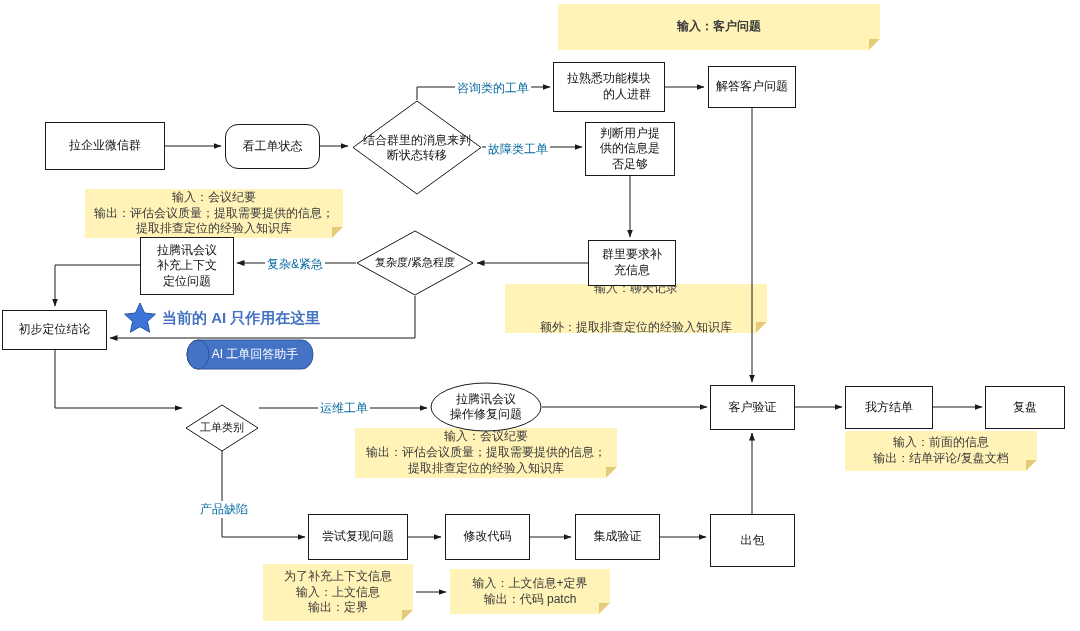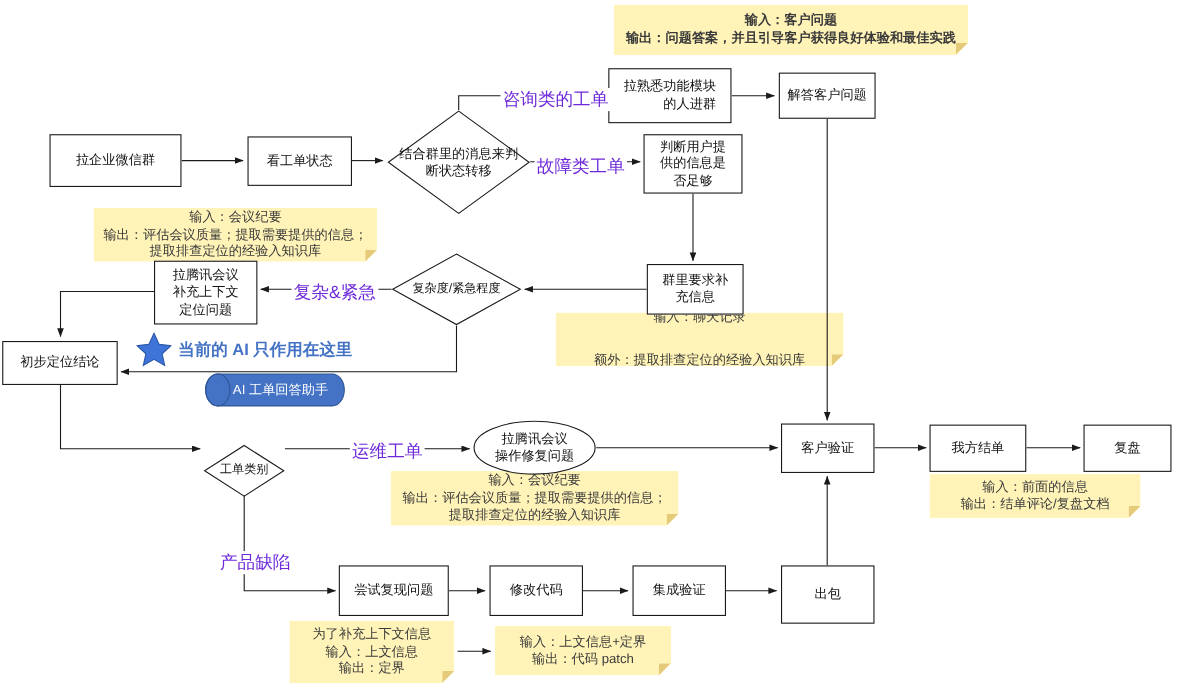--- a/index.html
+++ b/index.html
@@ -32,41 +32,40 @@
     font-size: 12px; color: #3a3a3a; text-align: center; line-height: 1.32;
     padding: 2px 6px;
     clip-path: polygon(0 0, 100% 0, 100% calc(100% - 11px), calc(100% - 11px) 100%, 0 100%);
   }
   .note .fold {
     position: absolute; right: 0; bottom: 0; width: 11px; height: 11px;
     background: var(--note-fold, #E4CA79);
     clip-path: polygon(0 0, 100% 0, 0 100%);
   }
   .edge-label {
-    position: absolute; background: #ffffff; font-size: 16px; color: #6d28d9;
+    position: absolute; background: #ffffff; font-size: 12px; color: #0369a1;
     z-index: 4; padding: 0 2px; white-space: nowrap;
   }
   #arrows { position: absolute; inset: 0; z-index: 2; pointer-events: none; }
   .ai-text {
     position: absolute; color: var(--accent, #4472C4);
     font-size: 15px; font-weight: 700; z-index: 4; white-space: nowrap;
   }
   .star { position: absolute; z-index: 4; }
   .cylinder { position: absolute; z-index: 4; }
   .cyl-lbl {
     position: absolute; inset: 0; display: flex; align-items: center; justify-content: center;
     color: #ffffff; font-size: 12px; padding-left: 10px;
   }
 </style>
 </head>
 <body>
 
 <div class="note" style="left:558px;top:4px;width:322px;height:46px;font-weight:bold;">
   <div>输入：客户问题</div>
-  <div>输出：问题答案，并且引导客户获得良好体验和最佳实践</div>
   <div class="fold"></div>
 </div>
 <div class="note" style="left:85px;top:189px;width:258px;height:49px;">
   <div>输入：会议纪要</div>
   <div>输出：评估会议质量；提取需要提供的信息；</div>
   <div>提取排查定位的经验入知识库</div>
   <div class="fold"></div>
 </div>
 <div class="note" style="left:505px;top:284px;width:262px;height:49px;gap:23px;">
   <div>输入：聊天记录</div>
@@ -124,21 +123,21 @@
     <path marker-end="url(#arw)" d="M530,537 H571"></path>
     <path marker-end="url(#arw)" d="M660,537 H706"></path>
     <path marker-end="url(#arw)" d="M752,514 V433"></path>
     <path marker-end="url(#arw)" d="M416,592 H446"></path>
   </g>
 </svg>
 
 <div class="node" style="left:45px;top:122px;width:120px;height:48px;">
     <span>拉企业微信群</span>
   </div>
-<div class="node" style="left:225px;top:124px;width:95px;height:45px;">
+<div class="node" style="left:225px;top:124px;width:95px;height:45px;border-radius:13px;">
     <span>看工单状态</span>
   </div>
 <div class="node" style="left:553px;top:62px;width:112px;height:50px;text-align:right;">
     <span>拉熟悉功能模块
 的人进群</span>
   </div>
 <div class="node" style="left:708px;top:66px;width:88px;height:42px;">
     <span>解答客户问题</span>
   </div>
 <div class="node" style="left:585px;top:122px;width:90px;height:54px;">

